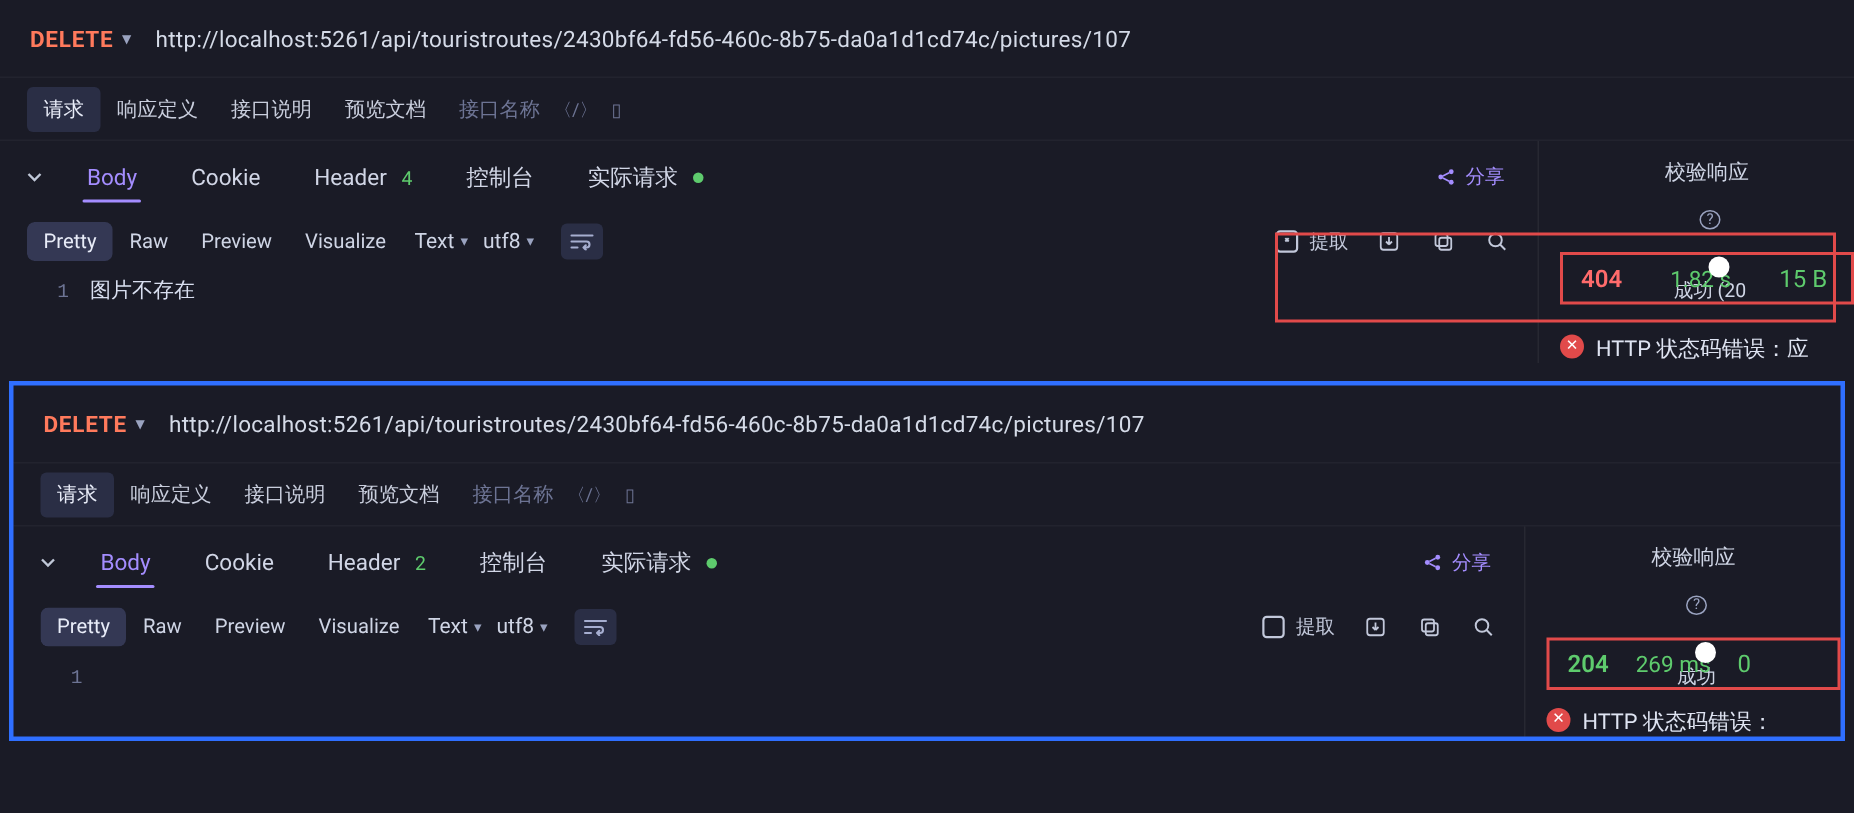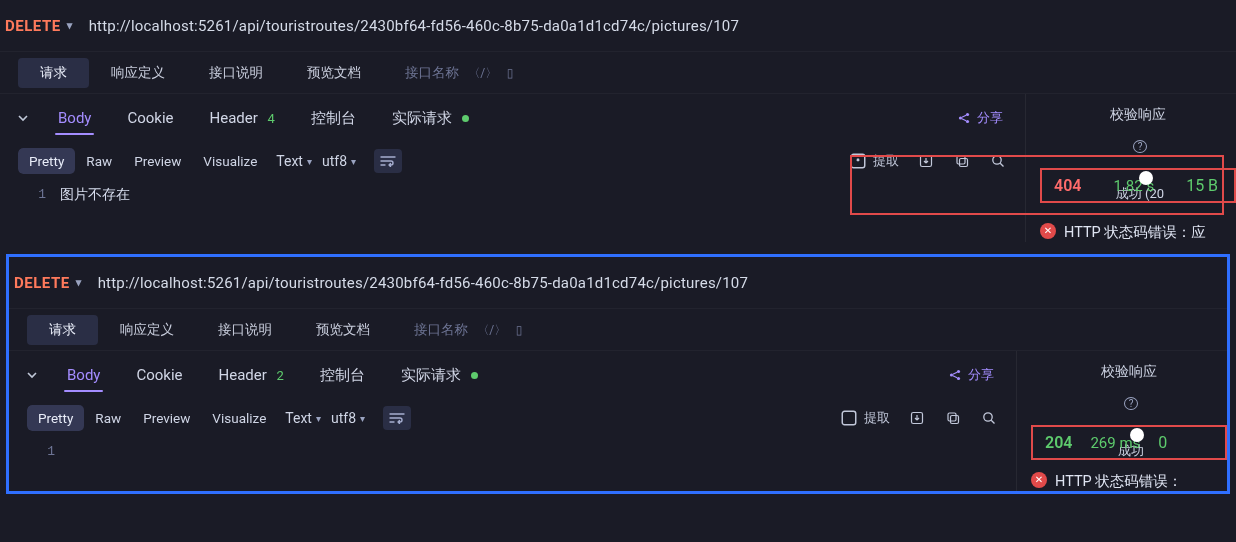--- a/index.html
+++ b/index.html
@@ -12,21 +12,21 @@
     height: 542px;
     overflow: hidden;
   }
 
   .panel { position: relative; }
 
   
   .req-row {
     display: flex;
     align-items: center;
-    padding: 10px 5px;
+    padding: 10px 20px;
     gap: 16px;
     height: 52px;
     border-bottom: 1px solid rgba(255,255,255,0.04);
   }
 
   .method-badge {
     color: #ff7a5c;
     font-weight: 700;
     font-size: 15px;
     display: flex;
@@ -41,21 +41,21 @@
   
   .sec-tabs {
     display: flex;
     align-items: center;
     gap: 0;
     padding: 0 18px;
     height: 42px;
     border-bottom: 1px solid rgba(255,255,255,0.04);
   }
   .sec-tab {
-    padding: 6px 22px;
+    padding: 6px 11px;
     color: #c9cedd;
     font-size: 13.5px;
   }
   .sec-tab.active {
     background: #2a2e45;
     border-radius: 4px;
     color: #e8ecf8;
   }
   .sec-tab.placeholder { color: #6d7494; }
   .sec-tab .code-icns { color: #6d7494; font-size: 12px; margin-left: 6px; }

